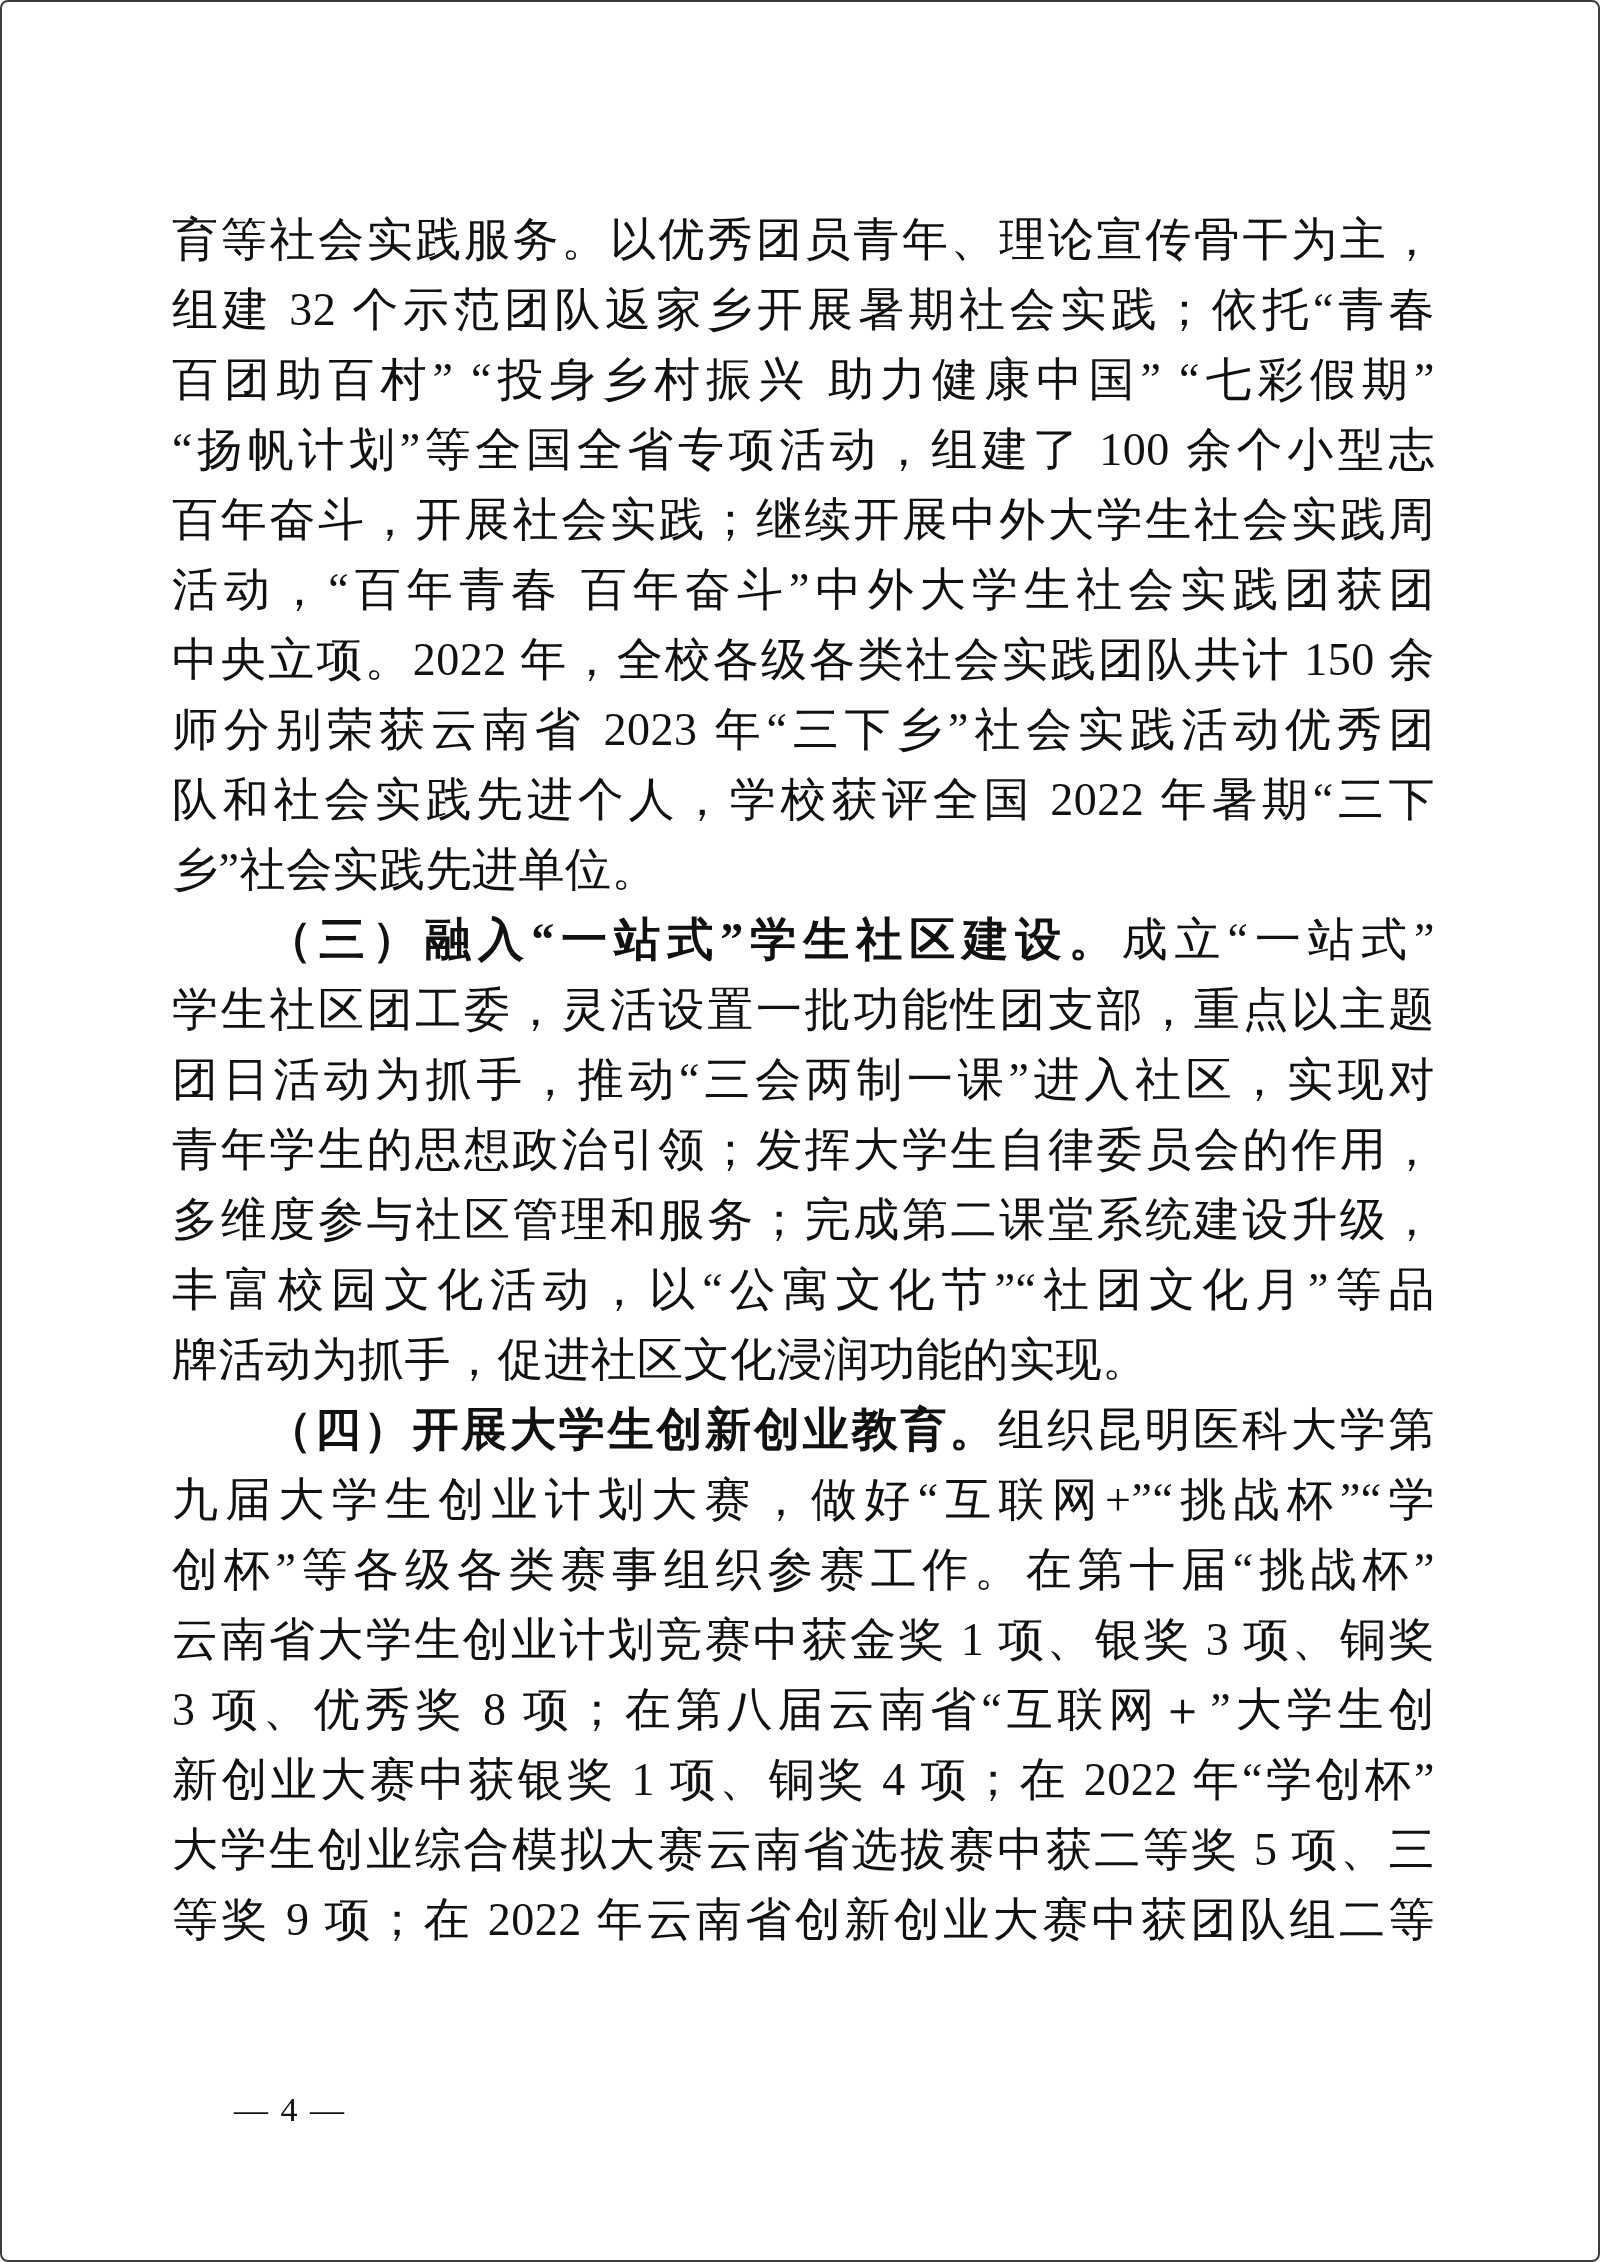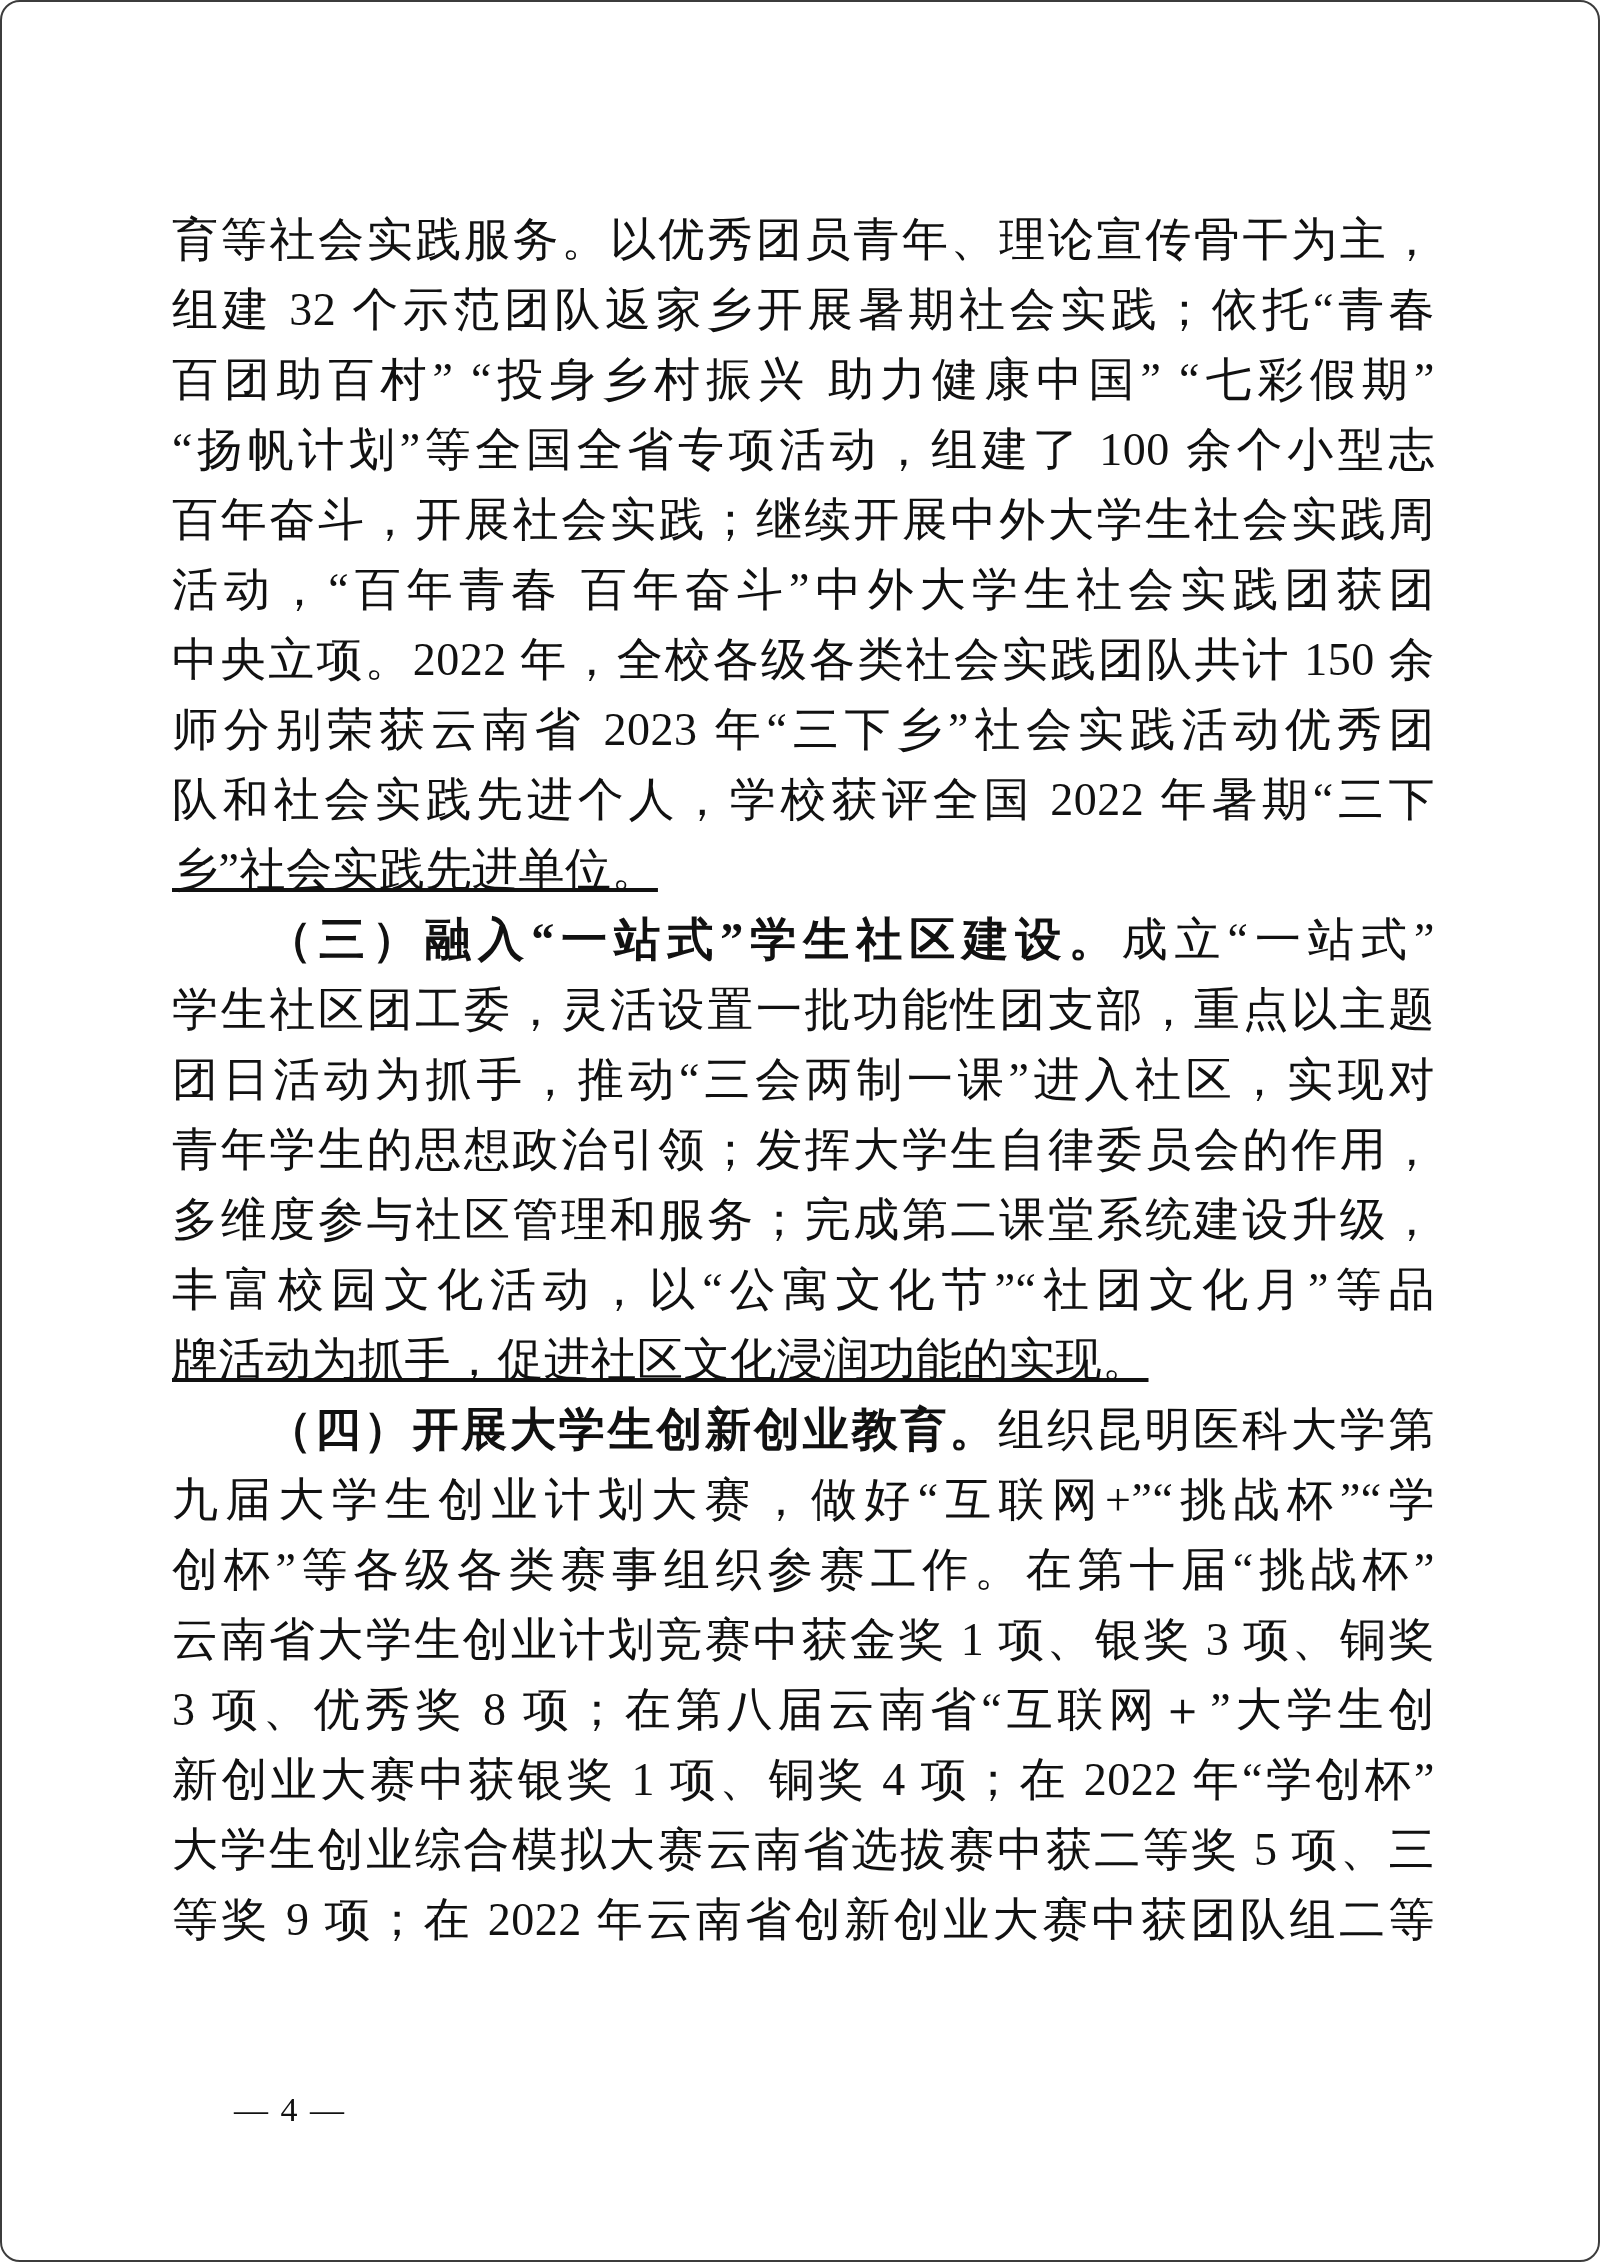--- a/index.html
+++ b/index.html
@@ -6,21 +6,21 @@
     margin: 0;
     padding: 0;
     background: #ffffff;
   }
   .page {
     position: relative;
     width: 1600px;
     height: 2262px;
     background: #ffffff;
     border: 2px solid #3c3c3c;
-    border-radius: 20px;
+    border-radius: 8px;
     box-sizing: border-box;
     overflow: hidden;
     font-family: "Liberation Serif", "DejaVu Serif", serif;
     color: #111111;
   }
   .doc {
     position: absolute;
     left: 170px;
     top: 203px;
     width: 1263px;
@@ -30,21 +30,20 @@
     line-height: 70px;
     font-size: 46px;
     white-space: nowrap;
     text-align: justify;
     text-align-last: justify;
     letter-spacing: 0.5px;
   }
   .line.short {
     text-align: right;
     text-align-last: left;
-    text-decoration: underline;
   }
   .line.indent {
     text-indent: 94px;
   }
   .line .bold {
     font-weight: bold;
   }
   .footer {
     position: absolute;
     left: 232px;

